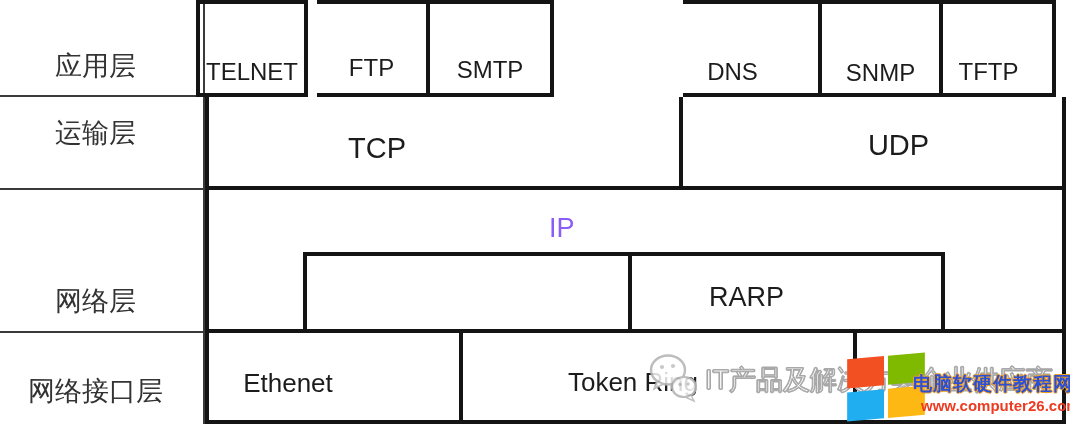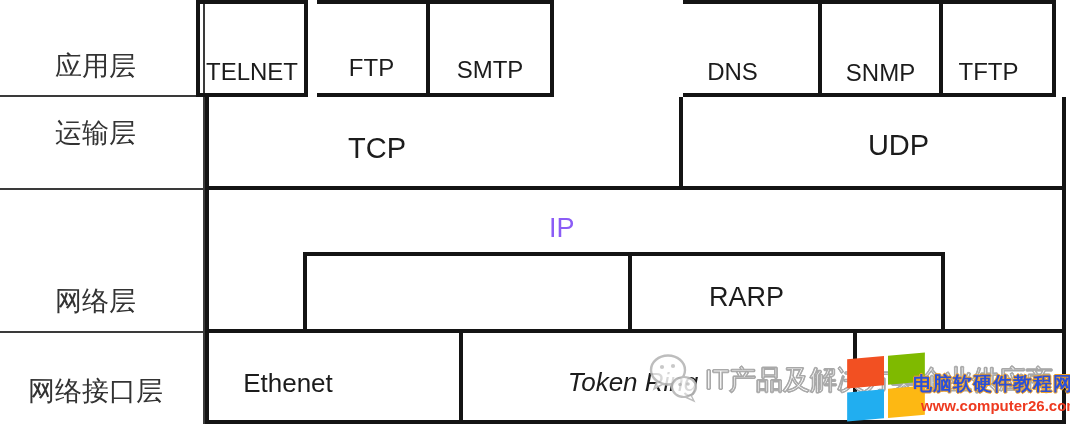--- a/index.html
+++ b/index.html
@@ -43,21 +43,21 @@
   .ip-label{position:absolute;left:549px;top:213px;font-size:27px;color:#8b5cf6;}
   .inner{position:absolute;left:303px;top:252px;width:642px;height:81px;
          box-sizing:border-box;border:4px solid #141414;}
   .inner-divider{position:absolute;left:628px;top:256px;width:4px;height:73px;background:#141414;}
   .cell{position:absolute;top:256px;height:73px;display:flex;align-items:center;
         justify-content:center;font-size:27px;box-sizing:border-box;}
   .arp-cell{left:307px;width:321px;padding-right:104px;padding-top:10px;}
   .rarp-cell{left:632px;width:309px;padding-right:96px;padding-top:10px;margin-left:8px;}
   .r4{top:333px;height:91px;border-top:none;}
   .b-eth{left:205px;width:258px;align-items:center;padding-right:92px;padding-top:14px;font-size:26px;}
-  .b-tok{left:463px;width:394px;border-left:none;align-items:center;padding-right:50px;padding-top:12px;font-size:26px;font-style:italic;}
+  .b-tok{left:463px;width:394px;border-left:none;align-items:center;padding-right:50px;padding-top:12px;font-size:26px;}
   .b-l3box{left:805px;width:261px;border-left:none;}
   
   .wm-wechat{position:absolute;left:644px;top:350px;z-index:10;opacity:.92;}
   .wm-tagline{
     position:absolute;left:705px;top:362px;z-index:10;
     font-size:27px;letter-spacing:0px;color:rgba(255,255,255,0.97);
     -webkit-text-stroke:1.2px #a8a8a8;
     text-shadow:1px 0 #ababab,-1px 0 #ababab,0 1px #ababab,0 -1px #ababab;
     white-space:nowrap;
   }

